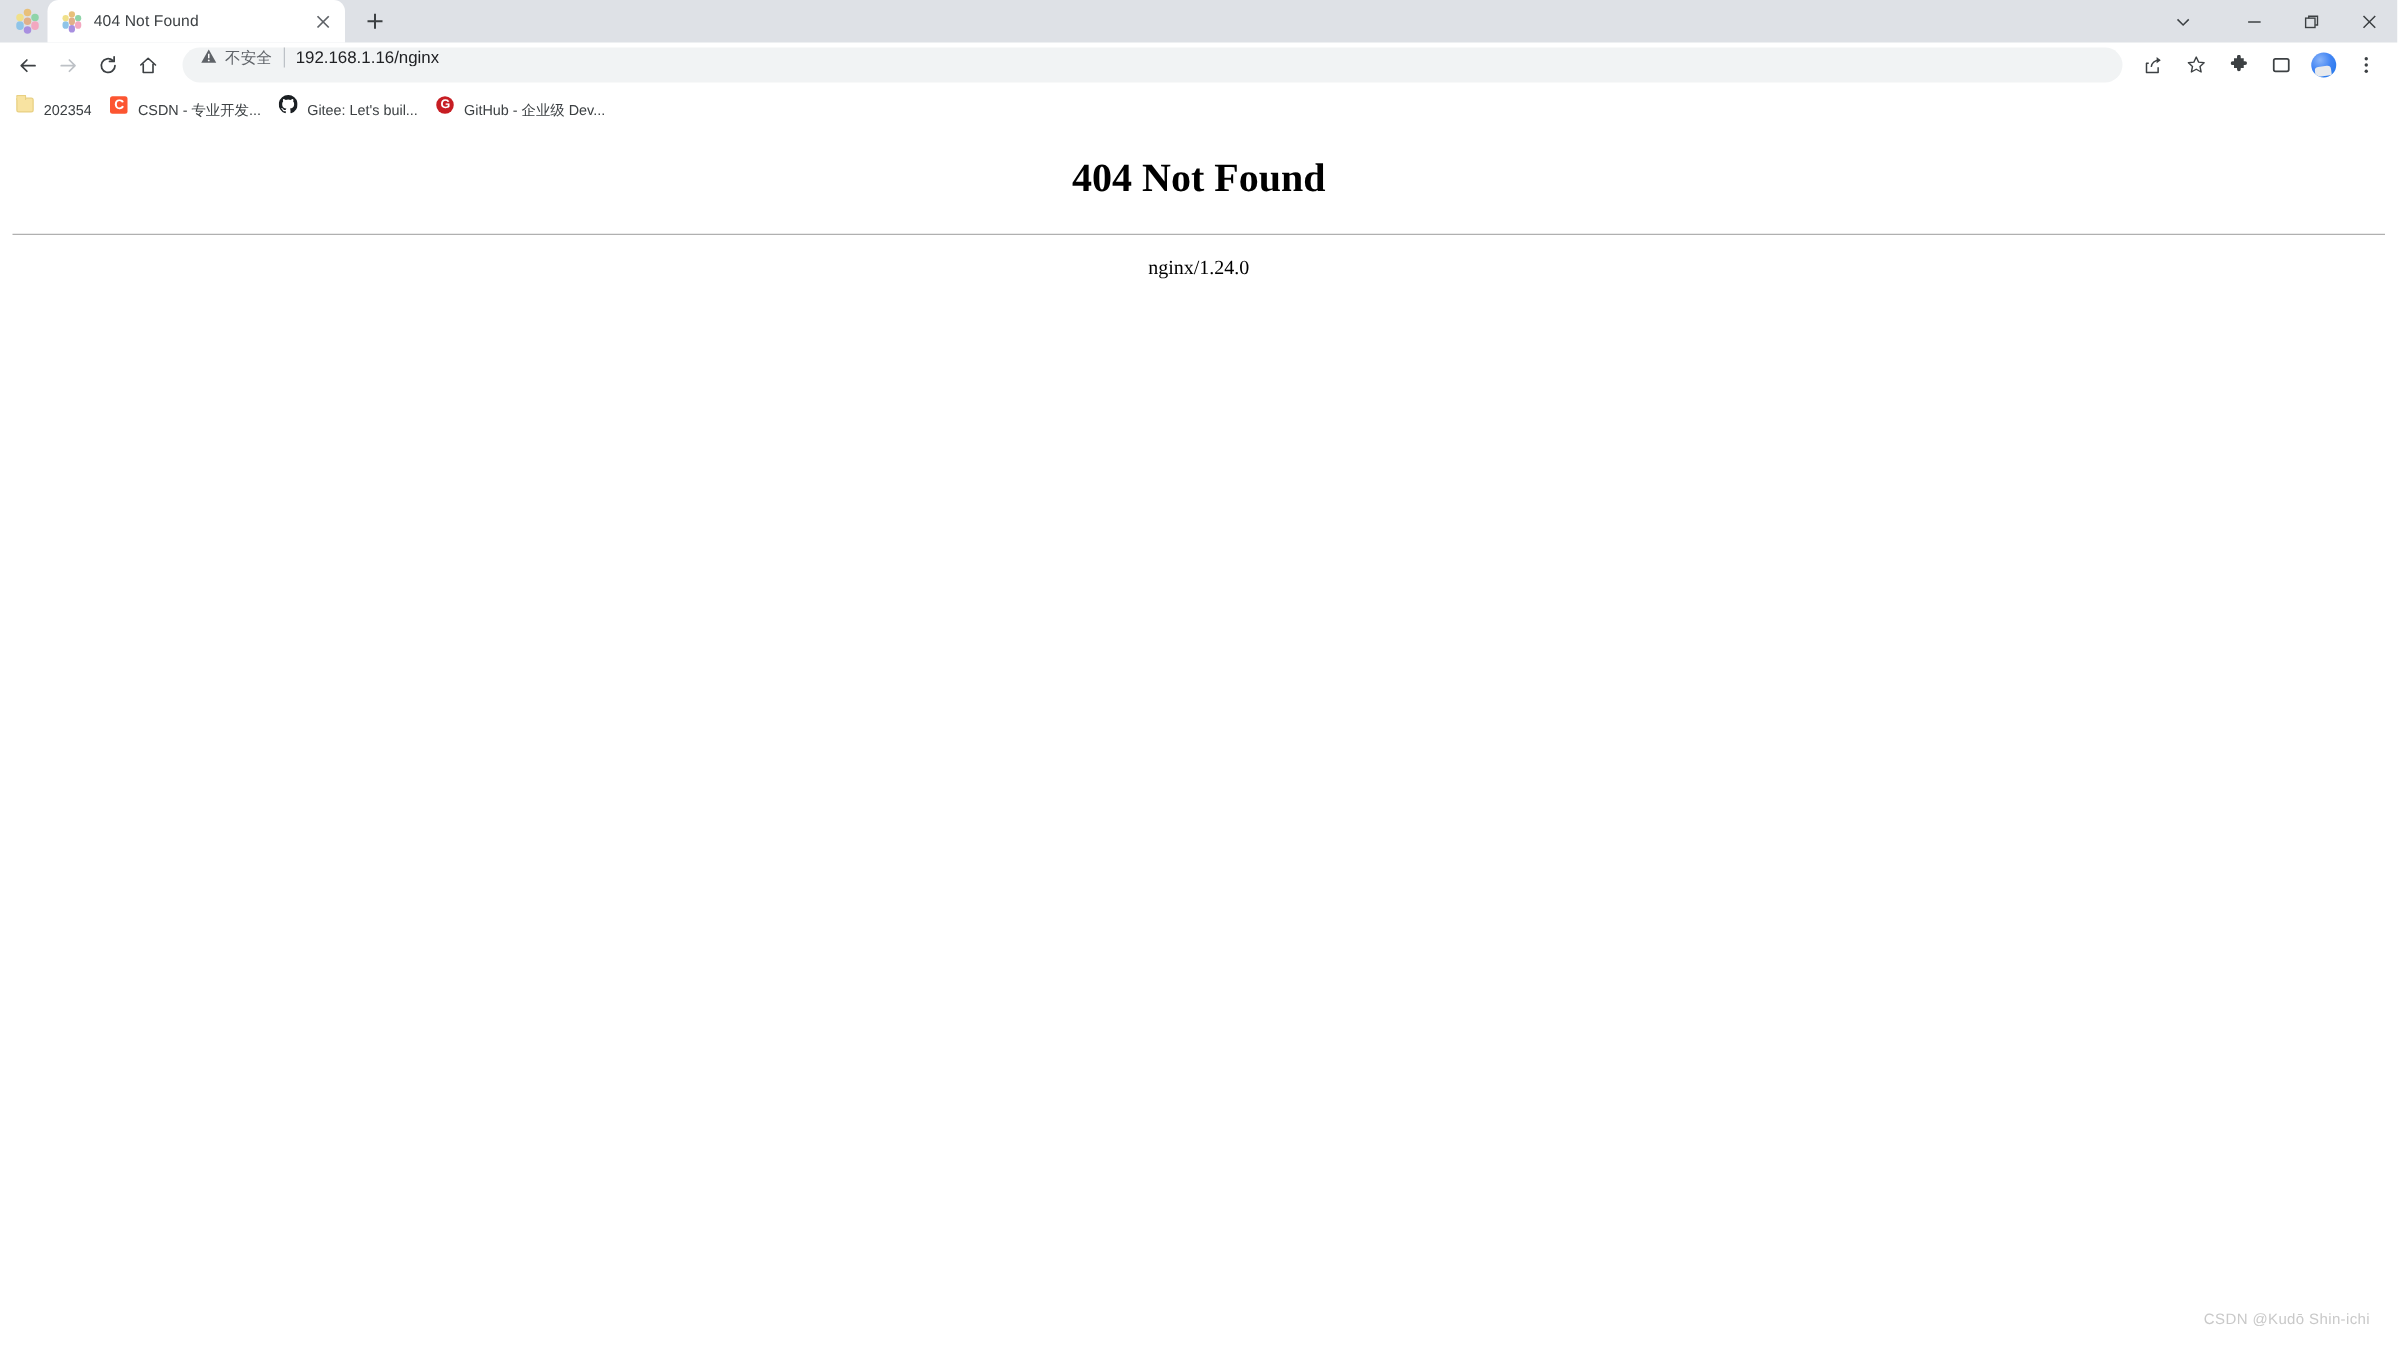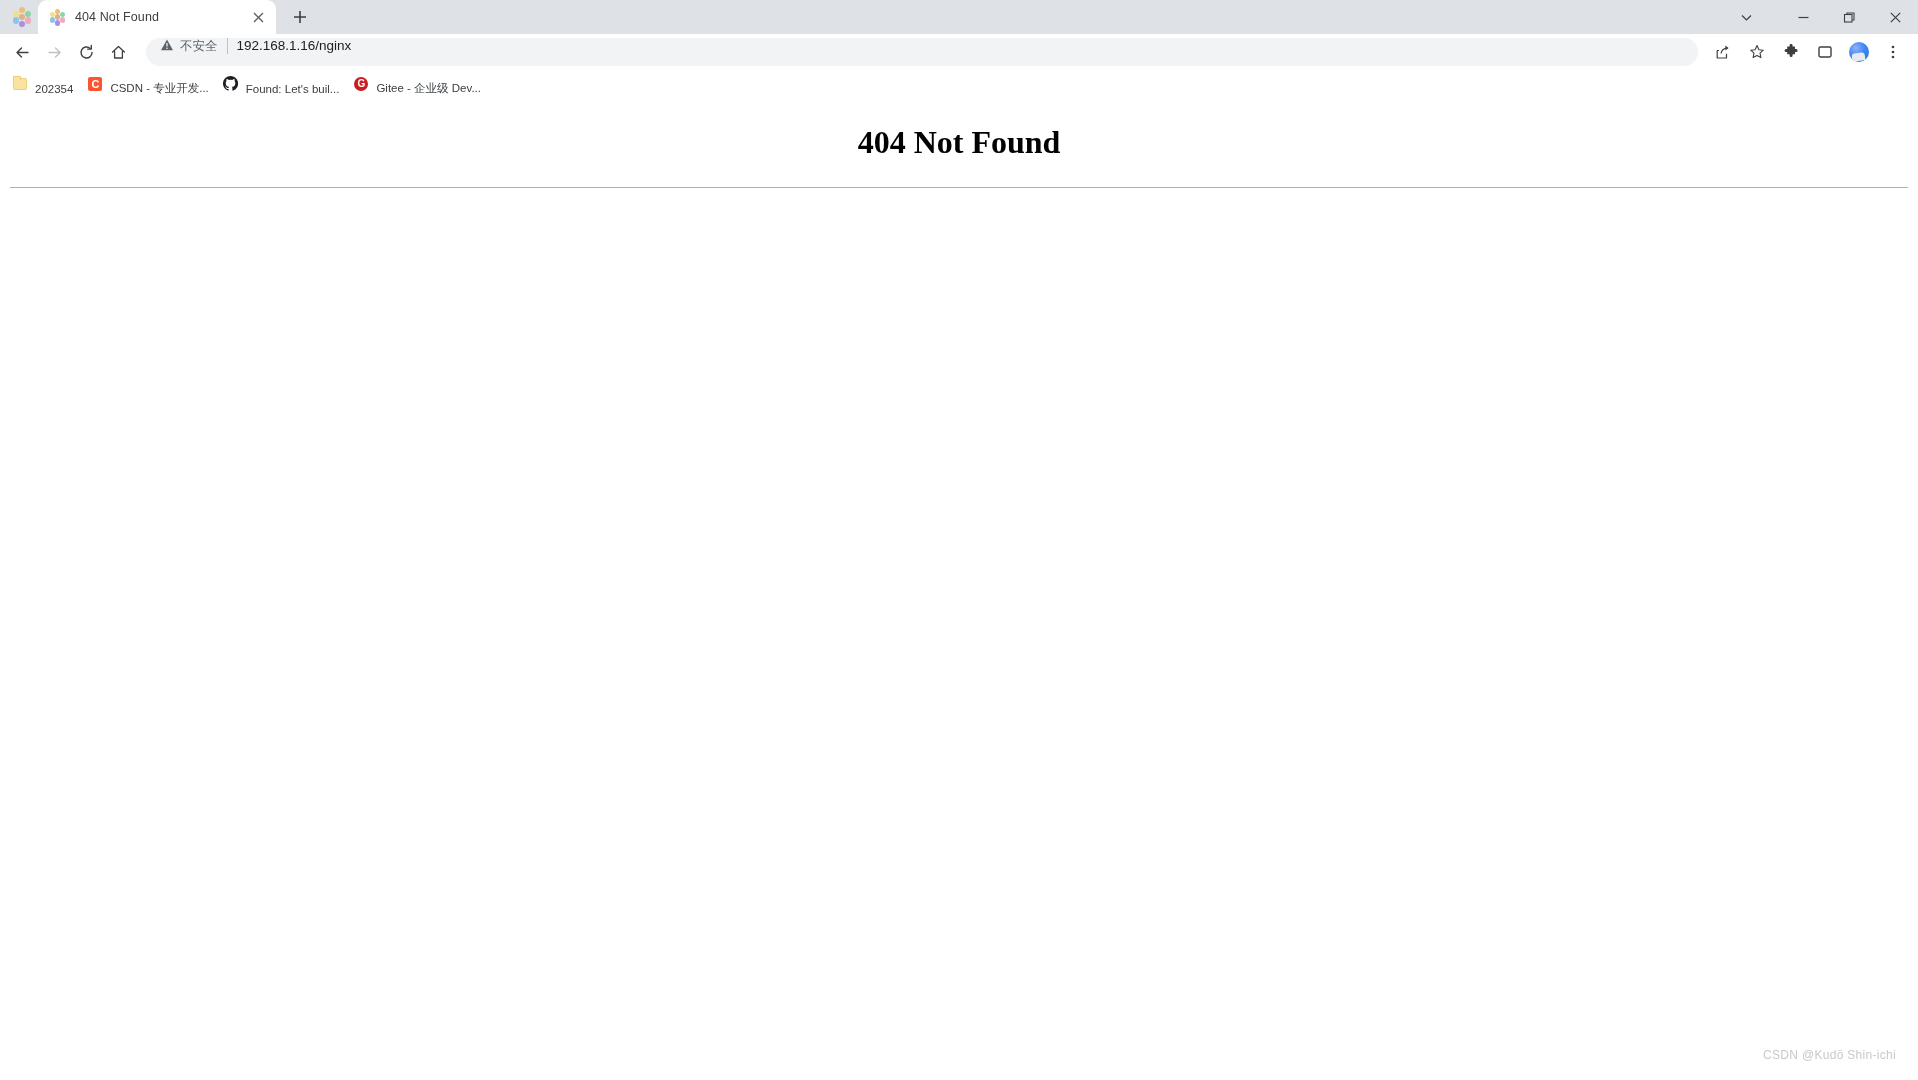--- a/index.html
+++ b/index.html
@@ -458,31 +458,32 @@
         </span>
       <span class="bm-label">CSDN - 专业开发...</span>
     </div>
 
     <div class="bm">
       <span class="bm-icon">
         <svg class="ico-github" viewBox="0 0 16 16" aria-hidden="true">
           <path fill="#1b1f23" d="M8 0a8 8 0 0 0-2.53 15.59c.4.07.55-.17.55-.38v-1.33c-2.23.48-2.7-1.07-2.7-1.07-.36-.93-.89-1.18-.89-1.18-.73-.5.06-.49.06-.49.8.06 1.23.83 1.23.83.72 1.23 1.88.88 2.34.67.07-.52.28-.88.5-1.08-1.78-.2-3.64-.89-3.64-3.95 0-.87.31-1.59.82-2.15-.08-.2-.36-1.02.08-2.12 0 0 .67-.21 2.2.82a7.6 7.6 0 0 1 4 0c1.53-1.03 2.2-.82 2.2-.82.44 1.1.16 1.92.08 2.12.51.56.82 1.28.82 2.15 0 3.07-1.87 3.75-3.65 3.95.29.25.54.73.54 1.48v2.2c0 .21.15.46.55.38A8 8 0 0 0 8 0z"></path>
         </svg>
       </span>
-      <span class="bm-label">Found: Let's buil...</span>
+      <span class="bm-label">Gitee: Let's buil...</span>
     </div>
 
     <div class="bm">
       <span class="bm-icon">
           <span class="ico-gitee">G</span>
         </span>
-      <span class="bm-label">Gitee - 企业级 Dev...</span>
+      <span class="bm-label">GitHub - 企业级 Dev...</span>
     </div>
   </div>
 
   <div class="viewport">
     <h1 class="page-h1">404 Not Found</h1>
     <hr class="page-hr">
+    <div class="page-center">nginx/1.24.0</div>
 
     <div class="watermark">CSDN @Kudō Shin-ichi</div>
   </div>
 
 </div>
 
 </body></html>

